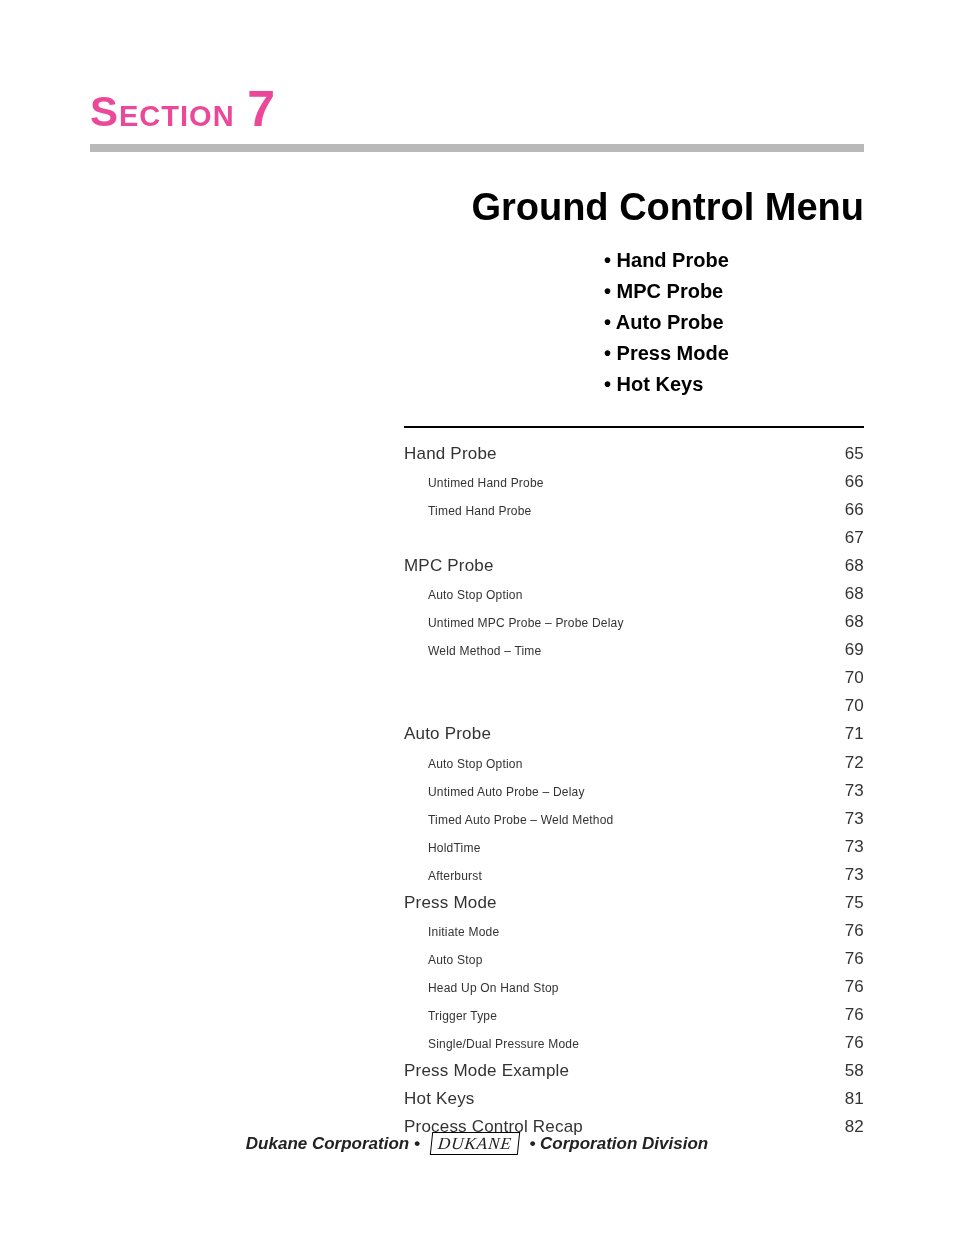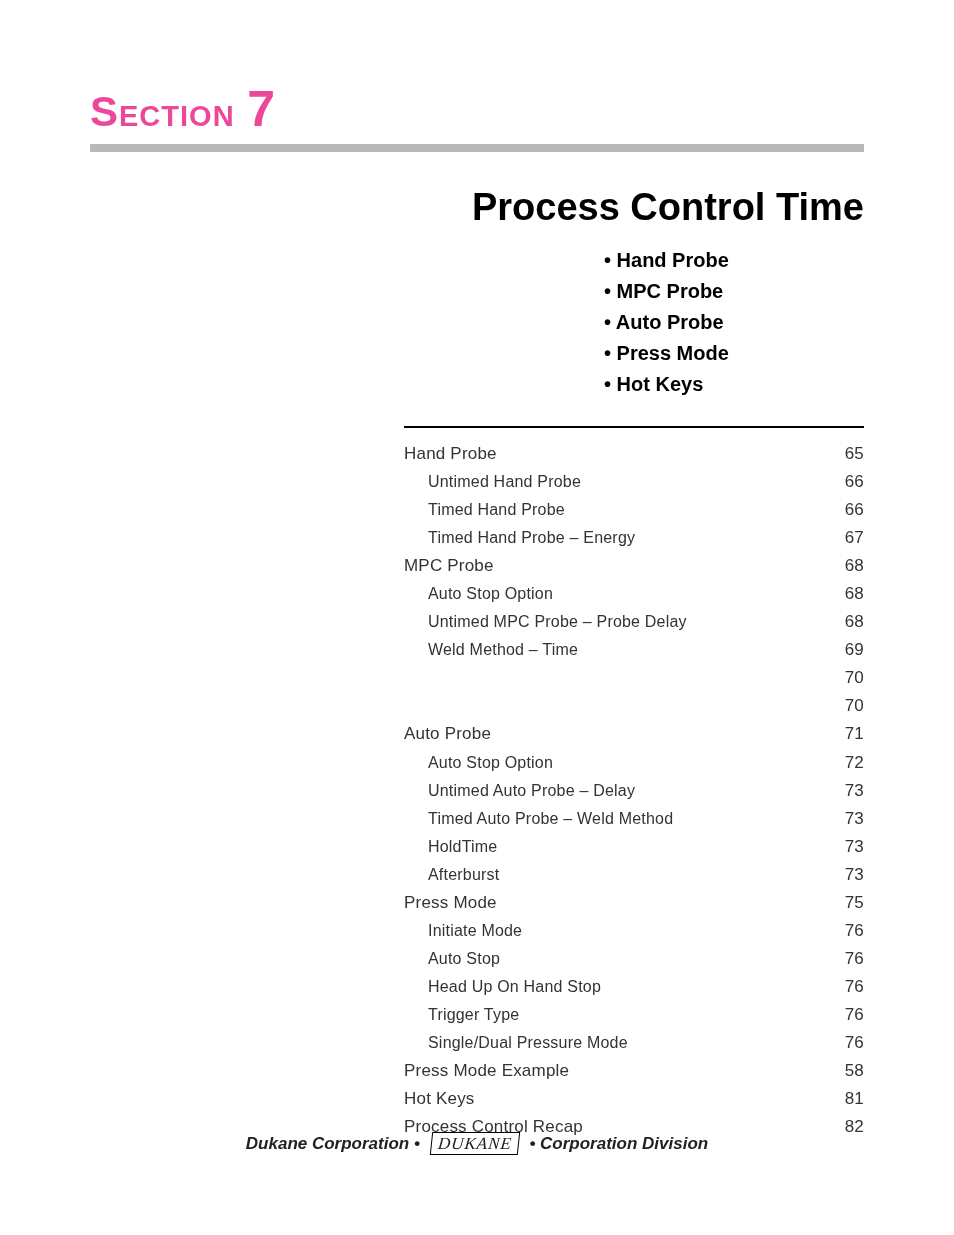--- a/index.html
+++ b/index.html
@@ -65,21 +65,21 @@
     font-weight:400;
     letter-spacing:.2px;
   }
   .toc .row{
     display:flex;
     align-items:baseline;
     white-space:nowrap;
   }
   .toc .row.sub .label{
     padding-left:24px;
-    font-size:16px;
+    font-size:12px;
   }
   .toc .label{flex:0 0 auto;}
   .toc .dots{
     flex:1 1 auto;
     overflow:hidden;
     margin:0 4px;
     position:relative;
     height:1em;
   }
   .toc .dots::after{
@@ -113,21 +113,21 @@
 <body>
 
 <div class="page">
 
   <div class="section-label">
     <span>Section</span>
     <span class="num">7</span>
   </div>
   <div class="rule"></div>
 
-  <div class="title">Process Control Time</div>
+  <div class="title">Ground Control Menu</div>
 
   <div class="bullets-wrap">
     <div class="bullets-inner">
       <ul class="bullets" id="bullets">
           <li>Hand Probe</li>
           <li>MPC Probe</li>
           <li>Auto Probe</li>
           <li>Press Mode</li>
           <li>Hot Keys</li>
         </ul>
@@ -146,21 +146,20 @@
           <span class="label">Untimed Hand Probe</span>
           <span class="dots"></span>
           <span class="pg">66</span>
         </div>
         <div class="row sub">
           <span class="label">Timed Hand Probe</span>
           <span class="dots"></span>
           <span class="pg">66</span>
         </div>
         <div class="row sub">
-          <span class="label">Timed Hand Probe – Energy</span>
           <span class="dots"></span>
           <span class="pg">67</span>
         </div>
         <div class="row">
           <span class="label">MPC Probe</span>
           <span class="dots"></span>
           <span class="pg">68</span>
         </div>
         <div class="row sub">
           <span class="label">Auto Stop Option</span>

